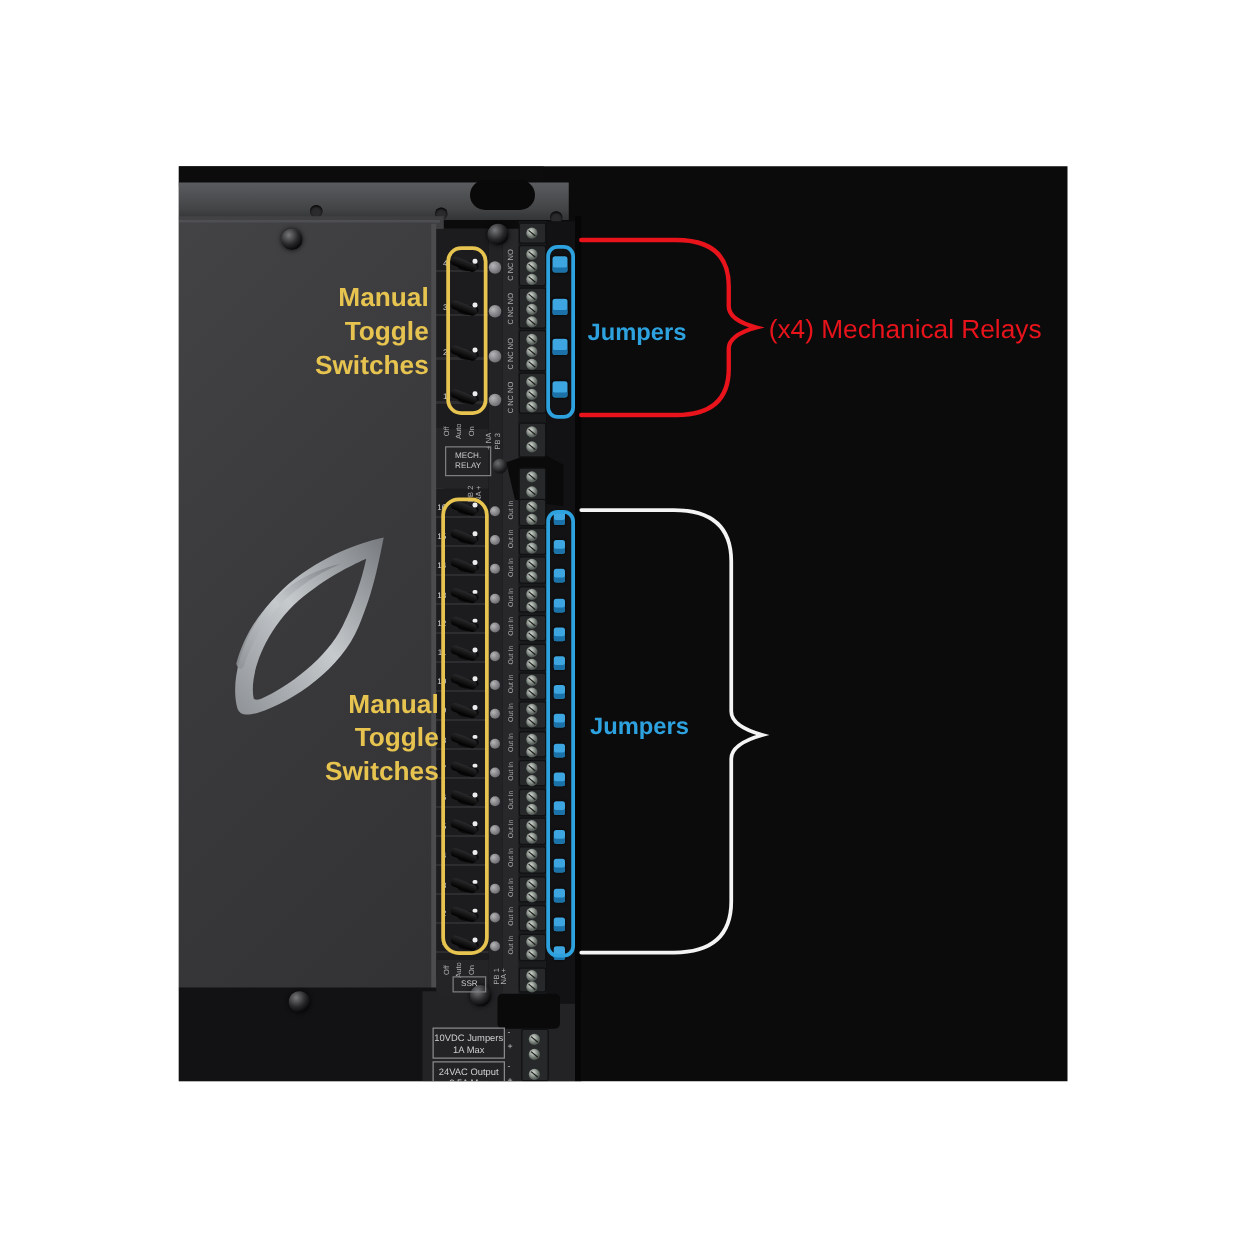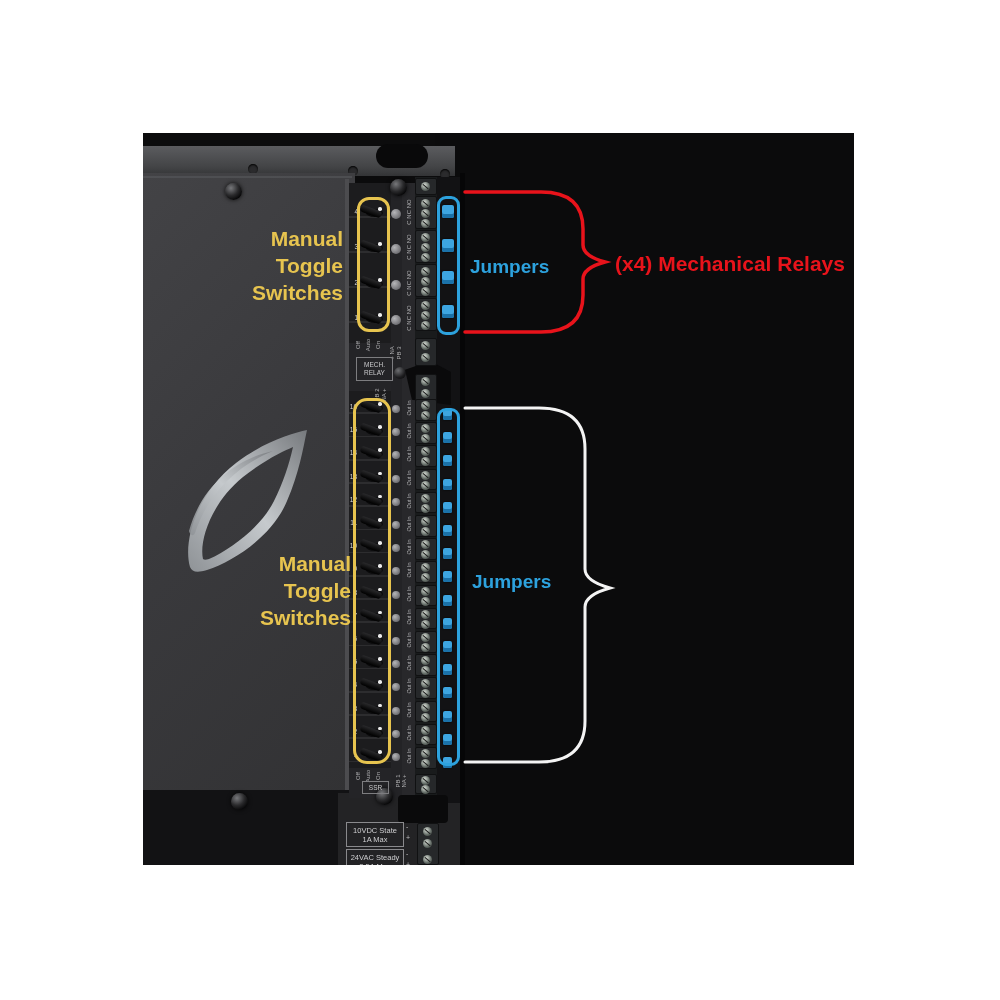--- a/index.html
+++ b/index.html
@@ -58,21 +58,21 @@
 
   .namebox{position:absolute;border:1px solid #7d7d80;color:#c9c9cb;text-align:center;}
   .powerbox{position:absolute;left:203px;width:58px;height:25px;border:1px solid #8a8a8d;color:#cfcfd1;
       font-size:7.5px;line-height:9px;text-align:center;padding-top:3px;}
   .polarity{position:absolute;left:263px;font-size:7px;color:#bfbfc1;}
 
   
   .ann{position:absolute;z-index:6;}
   .lbl-yellow{width:122px;text-align:right;font-size:21px;line-height:27px;font-weight:600;}
   .lbl-jumpers{font-size:19px;font-weight:600;}
-  .lbl-red{font-size:21px;font-weight:700;white-space:nowrap;}
+  .lbl-red{font-size:21px;font-weight:400;white-space:nowrap;}
   .lbl-white{font-size:20px;font-weight:400;white-space:nowrap;}
   .hlbox{position:absolute;z-index:4;border-style:solid;border-width:3px;background:transparent;}
   .overlay{position:absolute;left:0;top:0;z-index:5;pointer-events:none;}
   .logo-svg{position:absolute;left:38px;top:288px;z-index:2;}
 </style>
 </head>
 <body>
 
 <div class="canvas">
   <div class="photo">
@@ -394,27 +394,27 @@
         <div class="jumper" style="left: 300px; top: 624px; width: 9px; height: 11px;"></div>
       </div>
 
     <div class="namebox" style="left:213px;top:224px;width:37px;height:24px;font-size:6.5px;line-height:8px;padding-top:3px;">
       <div>MECH.</div>
       <div>RELAY</div>
     </div>
     <div class="namebox" style="left:219px;top:648px;width:27px;height:13px;font-size:6.5px;line-height:11px;">SSR</div>
 
     <div class="powerbox" style="top:689px;">
-      <div>10VDC State</div>
+      <div>10VDC Jumpers</div>
       <div>1A Max</div>
     </div>
     <div class="polarity" style="top:690px;">-</div>
     <div class="polarity" style="top:701px;">+</div>
     <div class="powerbox" style="top:716px;">
-      <div>24VAC Steady</div>
+      <div>24VAC Output</div>
       <div>2.5A Max</div>
     </div>
     <div class="polarity" style="top:717px;">-</div>
     <div class="polarity" style="top:728px;">+</div>
 
     <div class="hlbox" id="ybox1" style="left: 214px; top: 64px; width: 33px; height: 135px; border-radius: 12px; border-color: rgb(231, 196, 79);"></div>
     <div class="hlbox" id="ybox2" style="left: 210px; top: 265px; width: 38px; height: 366px; border-radius: 14px; border-color: rgb(231, 196, 79);"></div>
     <div class="hlbox" id="bbox1" style="left: 294px; top: 63px; width: 23px; height: 139px; border-radius: 9px; border-color: rgb(45, 162, 222);"></div>
     <div class="hlbox" id="bbox2" style="left: 294px; top: 275px; width: 23px; height: 358px; border-radius: 9px; border-color: rgb(45, 162, 222);"></div>
 

